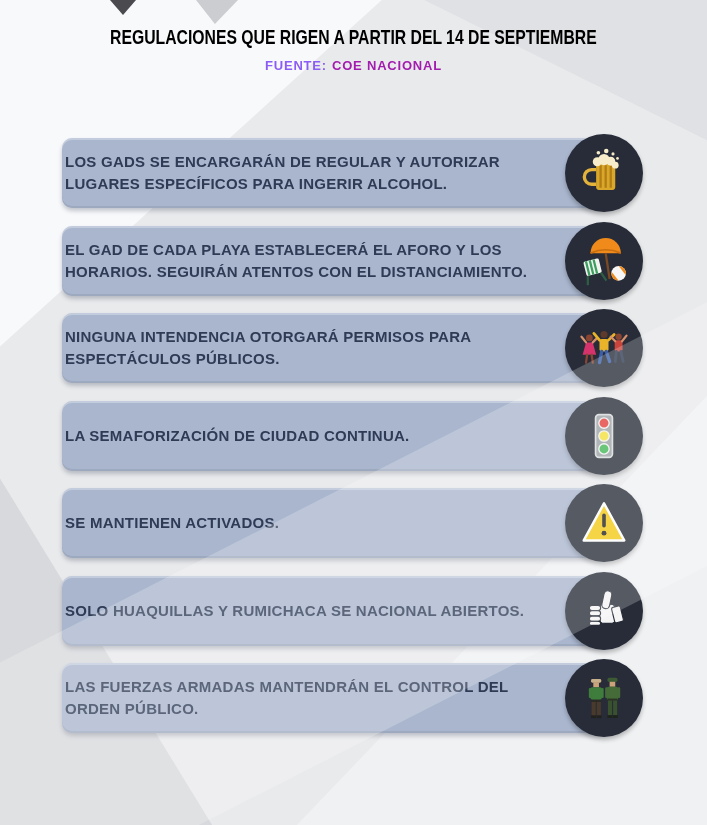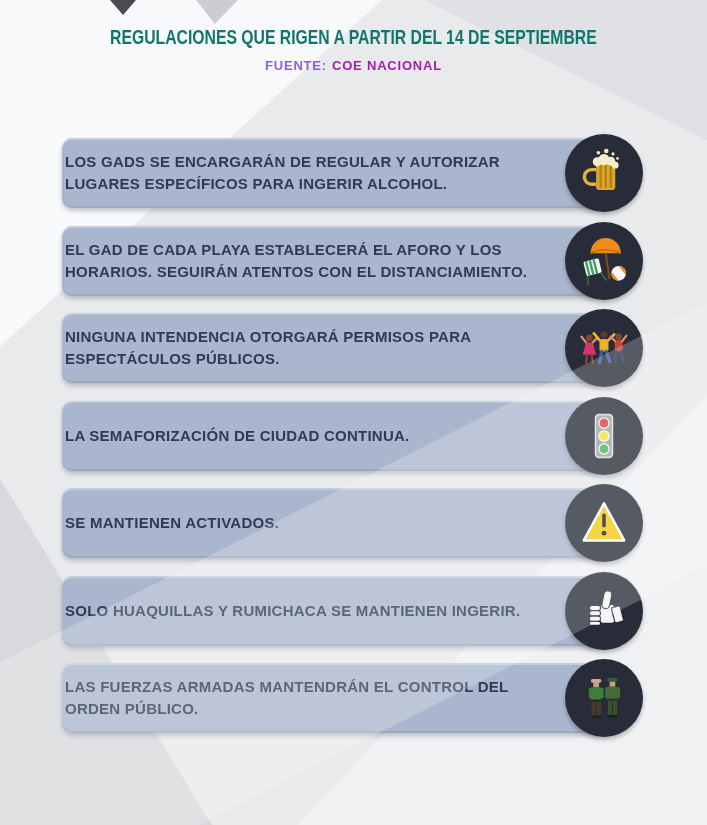--- a/index.html
+++ b/index.html
@@ -16,21 +16,21 @@
   .notch1 { position:absolute; left:110px; top:0; width:26px; height:15px;
     background:#4a4a4f; clip-path:polygon(0 0,100% 0,50% 100%); }
   .notch2 { position:absolute; left:196px; top:0; width:42px; height:24px;
     background:#cccdd0; clip-path:polygon(0 0,100% 0,45% 100%); }
   .sheen { position:absolute; left:-260px; top:440px; width:1450px; height:235px;
     background:rgba(255,255,255,0.22); transform:rotate(-27deg); z-index:6; pointer-events:none; }
 
   .header { position:absolute; top:22px; left:0; right:0; text-align:center; z-index:4; }
   .title { font-size:36px; font-weight:bold; color:#29292d; line-height:1.02; white-space:nowrap; }
   .cond  { display:inline-block; transform:scale(0.72,1.05); transform-origin:50% 50%; }
-  .subtitle { font-size:21px; font-weight:bold; color:#0f766e; margin-top:3px; white-space:nowrap;text-align:center; }
+  .subtitle { font-size:21px; font-weight:bold; color:#000000; margin-top:3px; white-space:nowrap;text-align:center; }
   .cond2 { display:inline-block; transform:scale(0.75,1); transform-origin:50% 50%; }
   .source { margin-top:9px; font-size:13px; letter-spacing:0.8px; font-weight:bold; }
   .source .lbl { color:#8b5cf6; margin-right:5px; }
   .source .val { color:#a21caf; }
 
   .rows { position:absolute; top:138px; left:62px; width:581px; z-index:4; }
   .row { position:relative; height:70px; margin-bottom:17.5px; }
   .bar {
     position:absolute; left:0; top:0; width:548px; height:70px;
     background:#a9b6ce; border-radius:10px;
@@ -225,21 +225,21 @@
           <div class="bar-line">SE MANTIENEN ACTIVADOS.</div>
         </div>
     <div class="icon-circle">
       <svg class="icon-svg" viewBox="0 0 48 48">
             <use href="#sym-warning-triangle-icon" xlink:href="#sym-warning-triangle-icon"></use>
           </svg>
     </div>
   </div>
       <div class="row">
     <div class="bar">
-          <div class="bar-line">SOLO HUAQUILLAS Y RUMICHACA SE MANTIENEN INGERIR.</div>
+          <div class="bar-line">SOLO HUAQUILLAS Y RUMICHACA SE NACIONAL ABIERTOS.</div>
         </div>
     <div class="icon-circle">
       <svg class="icon-svg" viewBox="0 0 48 48">
             <use href="#sym-thumbs-up-icon" xlink:href="#sym-thumbs-up-icon"></use>
           </svg>
     </div>
   </div>
       <div class="row">
     <div class="bar">
           <div class="bar-line">LAS FUERZAS ARMADAS MANTENDRÁN EL CONTROL DEL</div>

